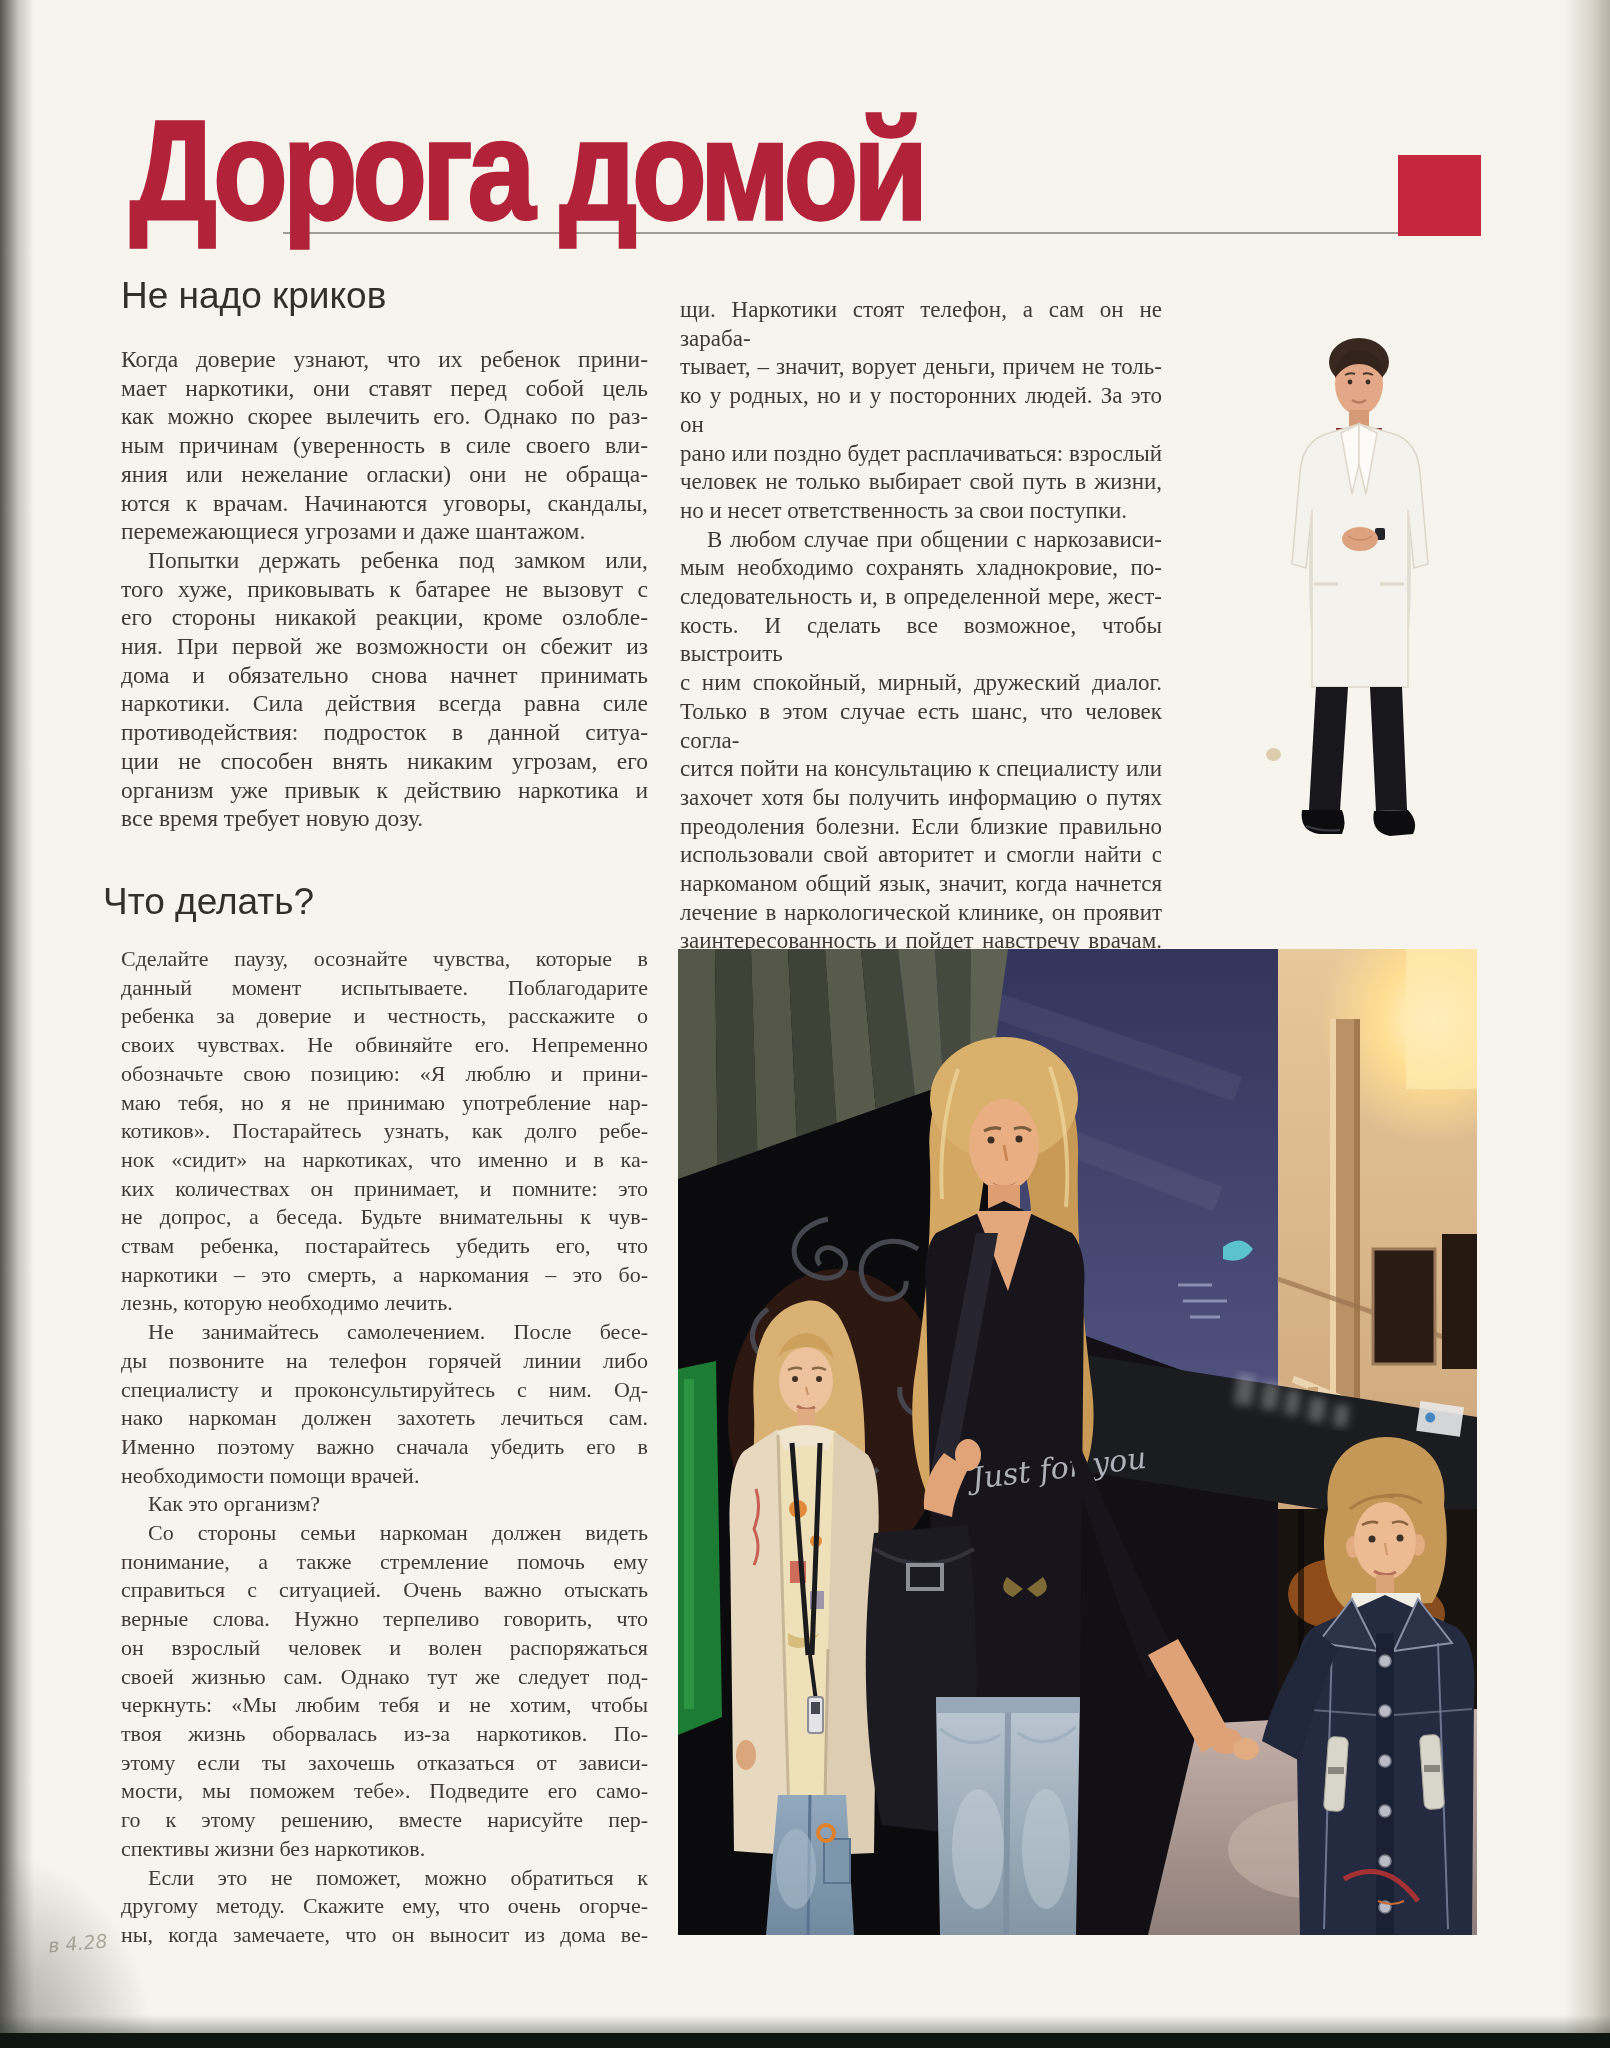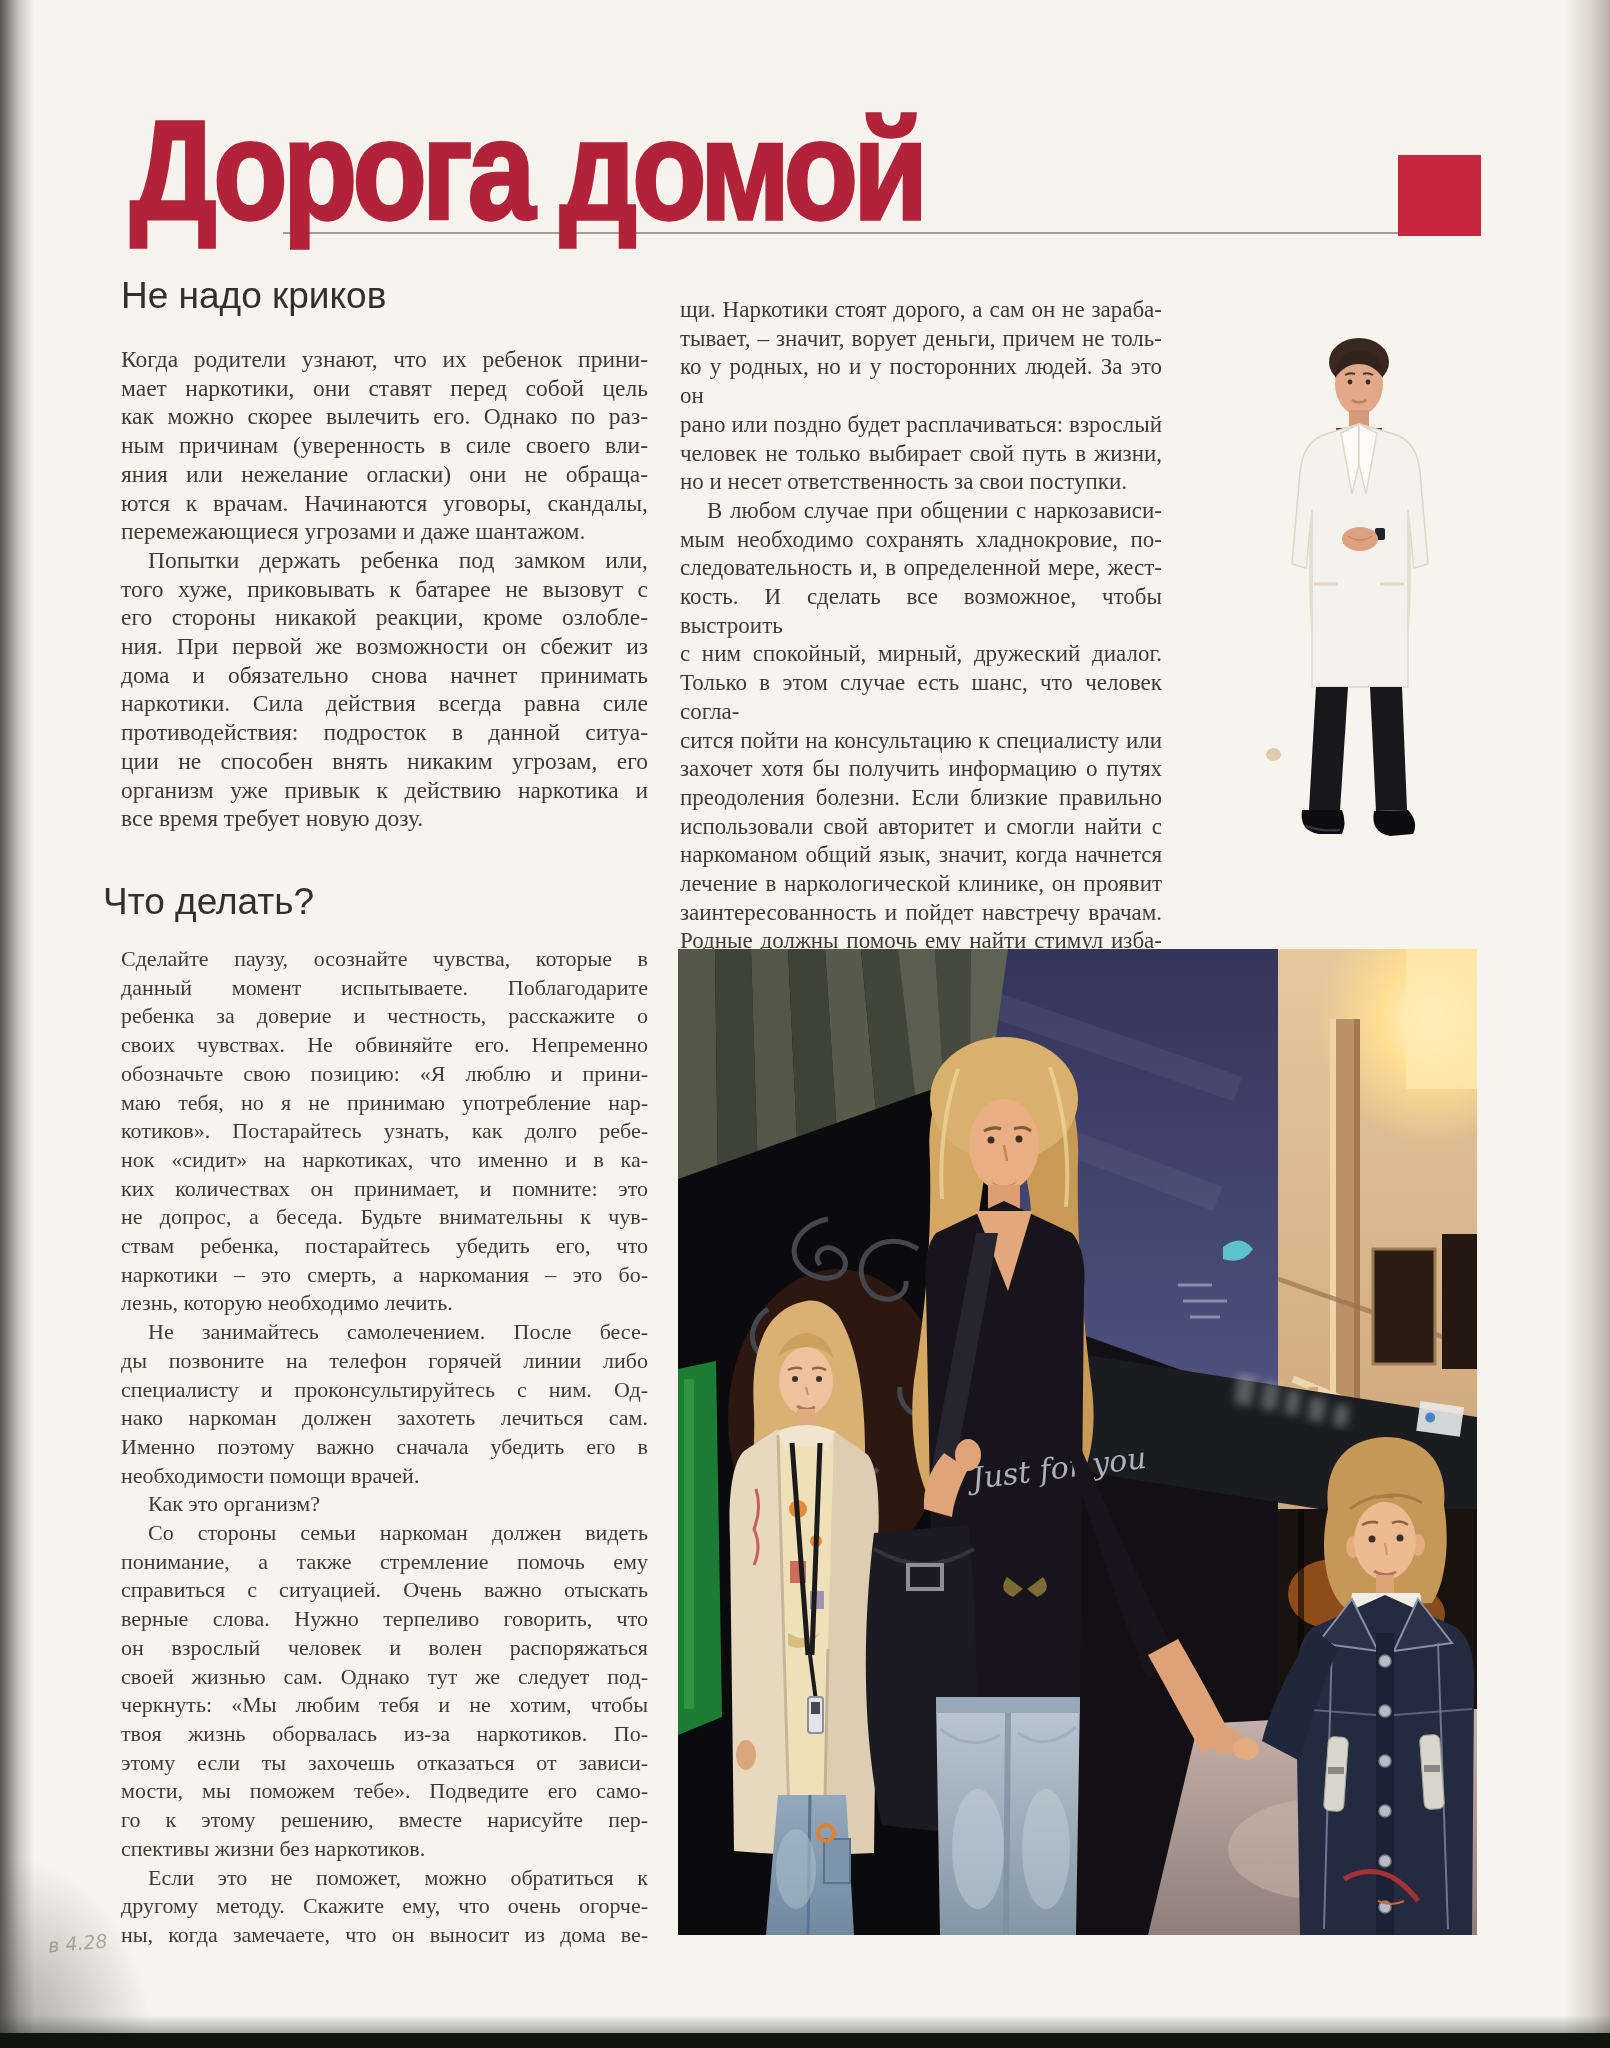--- a/index.html
+++ b/index.html
@@ -56,21 +56,21 @@
 <div class="edge-bottom"></div>
 
 <div class="title">Дорога домой</div>
 <div class="rule"></div>
 <div class="square"></div>
 
 <div class="h" id="h1">Не надо криков</div>
 <div class="h" id="h2">Что делать?</div>
 
 <div class="col" id="colL1">
-    <div class="ln">Когда родители узнают, что их ребенок прини-</div>
+    <div class="ln">Когда доверие узнают, что их ребенок прини-</div>
     <div class="ln">мает наркотики, они ставят перед собой цель</div>
     <div class="ln">как можно скорее вылечить его. Однако по раз-</div>
     <div class="ln">ным причинам (уверенность в силе своего вли-</div>
     <div class="ln">яния или нежелание огласки) они не обраща-</div>
     <div class="ln">ются к врачам. Начинаются уговоры, скандалы,</div>
     <div class="ln end">перемежающиеся угрозами и даже шантажом.</div>
     <div class="ln ind">Попытки держать ребенка под замком или,</div>
     <div class="ln">того хуже, приковывать к батарее не вызовут с</div>
     <div class="ln">его стороны никакой реакции, кроме озлобле-</div>
     <div class="ln">ния. При первой же возможности он сбежит из</div>
@@ -112,21 +112,21 @@
     <div class="ln">твоя жизнь оборвалась из-за наркотиков. По-</div>
     <div class="ln">этому если ты захочешь отказаться от зависи-</div>
     <div class="ln">мости, мы поможем тебе». Подведите его само-</div>
     <div class="ln">го к этому решению, вместе нарисуйте пер-</div>
     <div class="ln end">спективы жизни без наркотиков.</div>
     <div class="ln ind">Если это не поможет, можно обратиться к</div>
     <div class="ln">другому методу. Скажите ему, что очень огорче-</div>
     <div class="ln">ны, когда замечаете, что он выносит из дома ве-</div>
   </div>
 <div class="col" id="colR">
-    <div class="ln">щи. Наркотики стоят дорого, а сам он не зараба-</div>
+    <div class="ln">щи. Наркотики стоят телефон, а сам он не зараба-</div>
     <div class="ln">тывает, – значит, ворует деньги, причем не толь-</div>
     <div class="ln">ко у родных, но и у посторонних людей. За это он</div>
     <div class="ln">рано или поздно будет расплачиваться: взрослый</div>
     <div class="ln">человек не только выбирает свой путь в жизни,</div>
     <div class="ln end">но и несет ответственность за свои поступки.</div>
     <div class="ln ind">В любом случае при общении с наркозависи-</div>
     <div class="ln">мым необходимо сохранять хладнокровие, по-</div>
     <div class="ln">следовательность и, в определенной мере, жест-</div>
     <div class="ln">кость. И сделать все возможное, чтобы выстроить</div>
     <div class="ln">с ним спокойный, мирный, дружеский диалог.</div>

